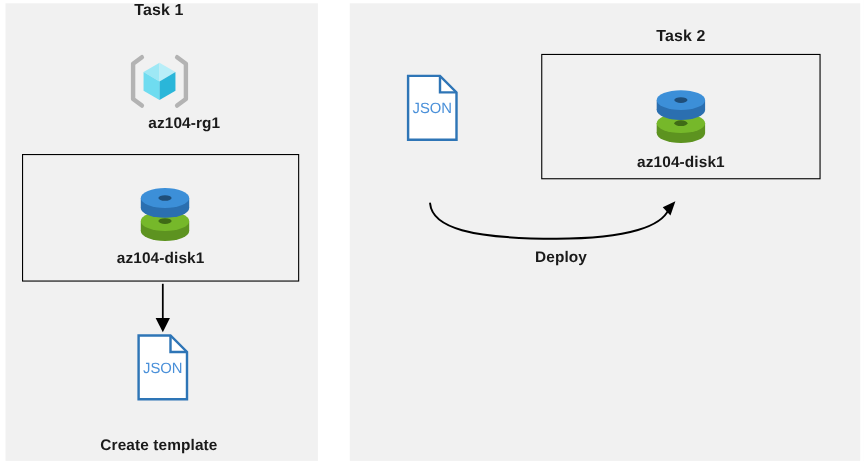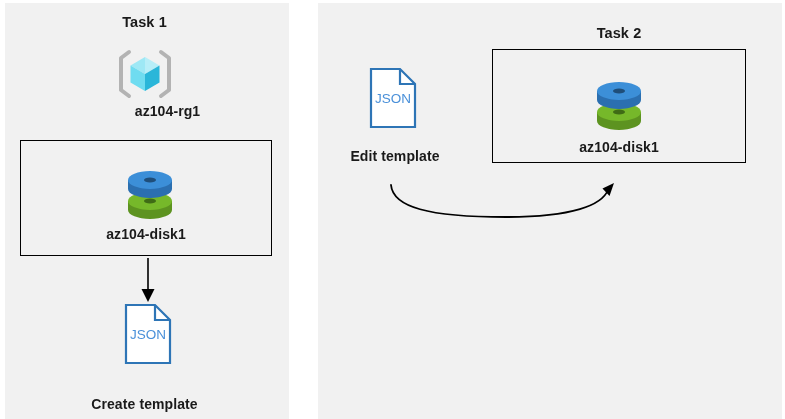--- a/index.html
+++ b/index.html
@@ -48,21 +48,21 @@
     position: absolute;
     font-size: 14.5px;
     font-weight: bold;
     color: #1a1a1a;
     letter-spacing: 0.1px;
     white-space: nowrap;
     text-align: center;
   }
   #title-task1 {
     left: 0;
-    top: 14px;
+    top: 2px;
     width: 289px;
   }
   #title-task2 {
     left: 492px;
     top: 25px;
     width: 254px;
     text-align: center;
   }
 
   
@@ -249,21 +249,20 @@
   <div class="section-title" id="title-task2">Task 2</div>
 
   <div class="icon-wrap" id="icon-json-task2">
     <svg width="48" height="62" viewBox="0 0 48 62">
       <path d="M2 2 L31 2 L46 17 L46 60 L2 60 Z" fill="#ffffff" stroke="#2e75b6" stroke-width="2.2" stroke-linejoin="miter"></path>
       <path d="M31 2 L31 17 L46 17" fill="none" stroke="#2e75b6" stroke-width="2.2" stroke-linejoin="miter"></path>
       <text x="24" y="36" text-anchor="middle" font-family="Liberation Sans, sans-serif" font-size="13.5" fill="#4a90d9">JSON</text>
     </svg>
   </div>
 
-  <div class="caption" id="cap-edit-template">Edit template</div>
 
   <div class="resource-box" id="box-task2"></div>
 
   <div class="icon-wrap" id="icon-disk-task2">
     <svg width="56" height="58" viewBox="0 0 56 54">
       <ellipse cx="28" cy="42" rx="22" ry="9" fill="#5d9320"></ellipse>
       <rect x="6" y="33" width="44" height="9" fill="#5d9320"></rect>
       <ellipse cx="28" cy="33" rx="22" ry="9" fill="#76b82a"></ellipse>
       <ellipse cx="28" cy="33" rx="6" ry="2.6" fill="#3f6b16"></ellipse>
       <ellipse cx="28" cy="21" rx="22" ry="9" fill="#2b6fb0"></ellipse>
@@ -275,14 +274,15 @@
 
   <div class="caption" id="cap-disk1-task2">az104-disk1</div>
 
   <div class="arrow-wrap" id="arrow-deploy">
     <svg width="236" height="48" viewBox="0 0 236 48">
       <path d="M3 2 C5 24, 40 34, 118 34 C185 34, 214 22, 220 7" fill="none" stroke="#000000" stroke-width="1.8" stroke-linecap="round"></path>
       <path d="M226 0 L214.5 5.5 L221.5 13 Z" fill="#000000"></path>
     </svg>
   </div>
 
+  <div class="caption" id="cap-deploy">Deploy</div>
 
 </div>
 
 </body></html>

